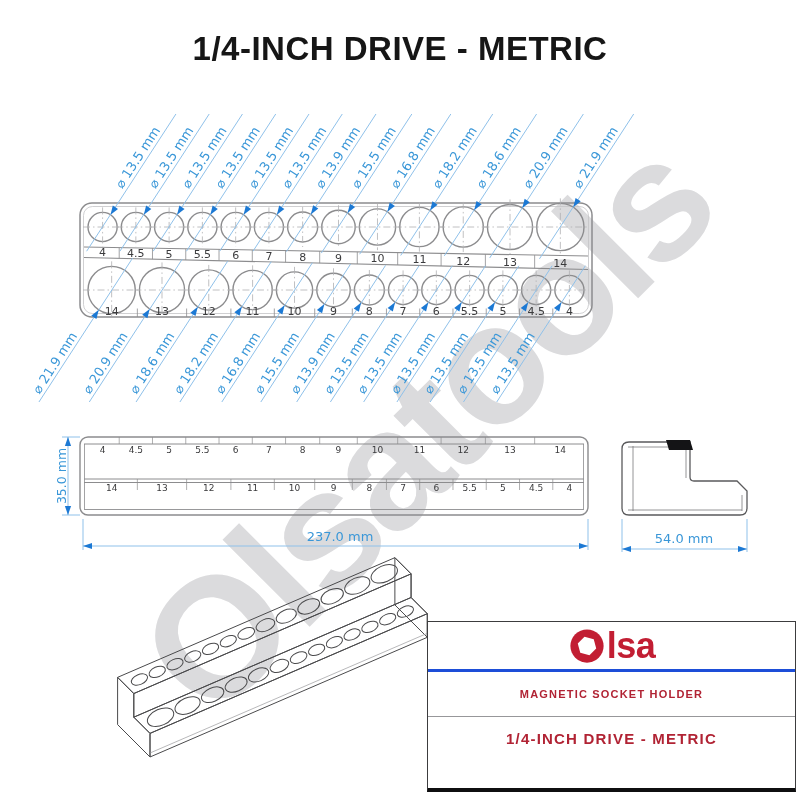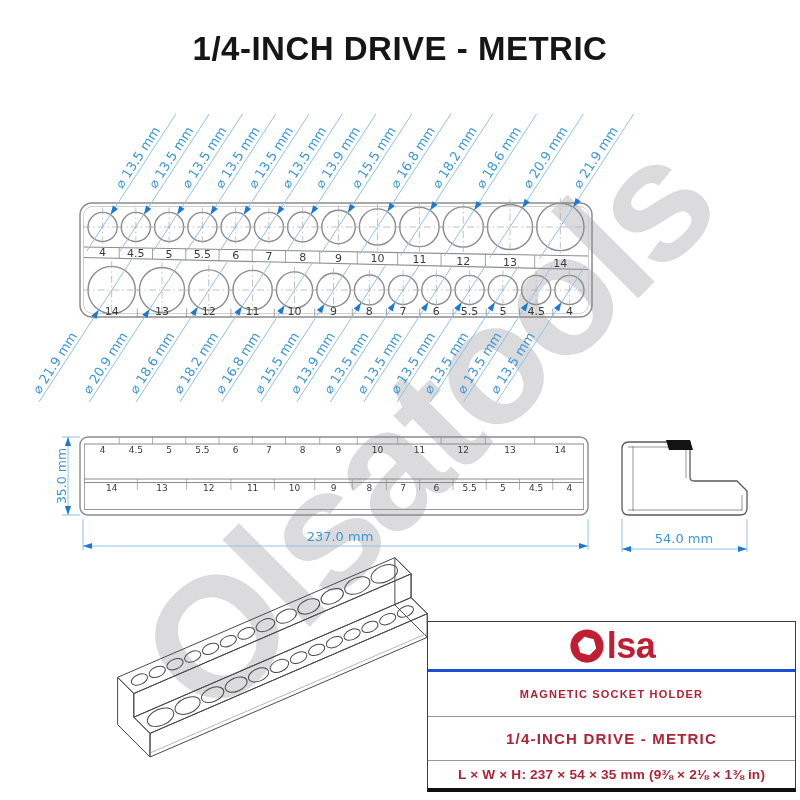--- a/index.html
+++ b/index.html
@@ -375,15 +375,14 @@
       <div class="logo-wrap">
         <svg width="38" height="38" viewBox="0 0 40 40">
           <circle cx="20" cy="20" r="17.5" fill="#c21e33"></circle>
           <polygon fill="#ffffff" points="29.7,22.6 22.6,29.7 12.9,27.1 10.3,17.4 17.4,10.3 27.1,12.9"></polygon>
         </svg>
         <span class="logo-bold">lsa</span>
       </div>
     </div>
     <div class="ib-row" id="ib-product-row">MAGNETIC SOCKET HOLDER</div>
     <div class="ib-row" id="ib-variant-row">1/4-INCH DRIVE - METRIC</div>
-    <div class="ib-row" id="ib-size-row">L × W × H: 237 × 54 × 35 mm (9⅜ × 2⅛ × 1⅜ in)</div>
   </div>
 </div>
 
 </body></html>

